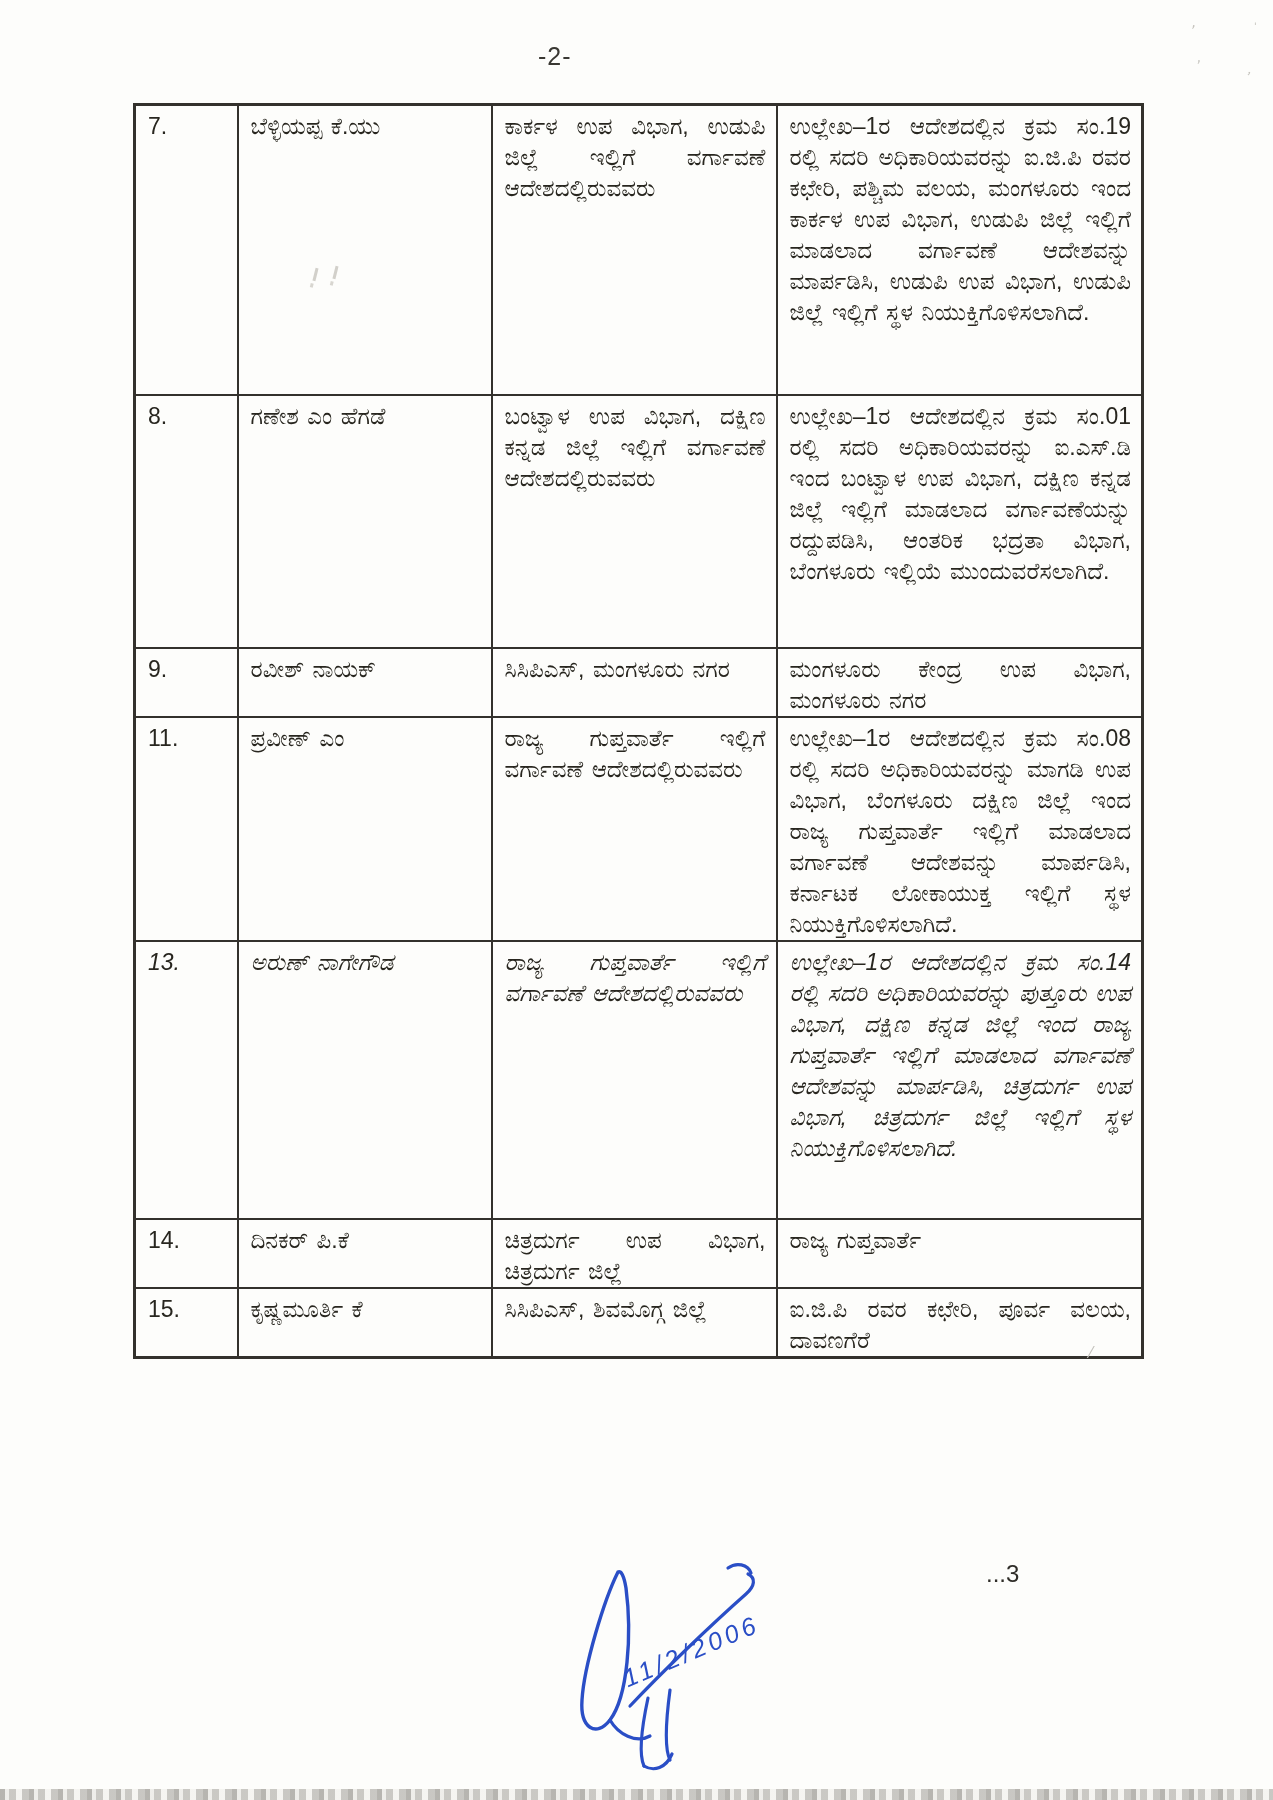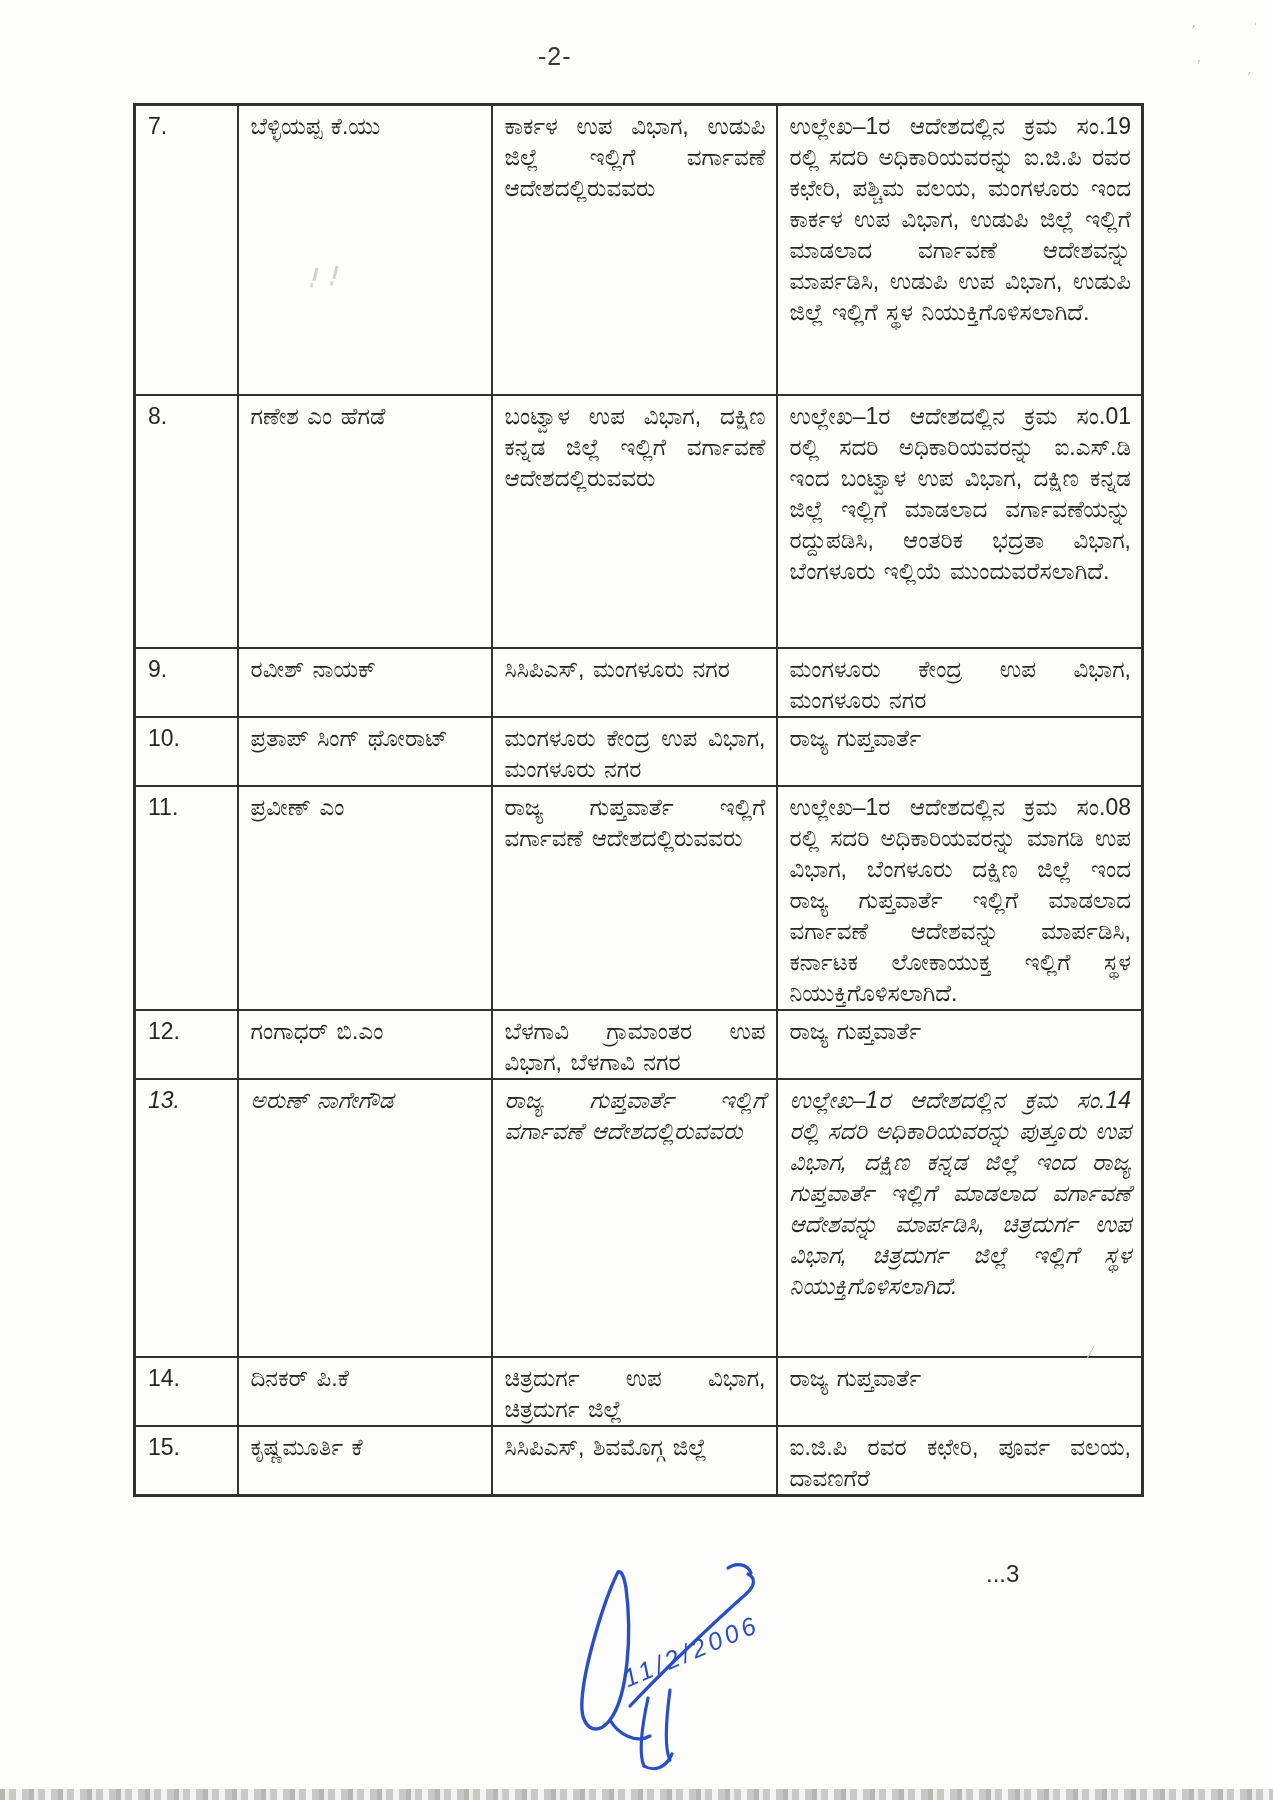--- a/index.html
+++ b/index.html
@@ -92,37 +92,25 @@
           <td class="c-name">ಗಣೇಶ ಎಂ ಹೆಗಡೆ</td>
           <td class="c-from">ಬಂಟ್ವಾಳ ಉಪ ವಿಭಾಗ, ದಕ್ಷಿಣ ಕನ್ನಡ ಜಿಲ್ಲೆ ಇಲ್ಲಿಗೆ ವರ್ಗಾವಣೆ ಆದೇಶದಲ್ಲಿರುವವರು</td>
           <td class="c-to">ಉಲ್ಲೇಖ–1ರ ಆದೇಶದಲ್ಲಿನ ಕ್ರಮ ಸಂ.01 ರಲ್ಲಿ ಸದರಿ ಅಧಿಕಾರಿಯವರನ್ನು ಐ.ಎಸ್.ಡಿ ಇಂದ ಬಂಟ್ವಾಳ ಉಪ ವಿಭಾಗ, ದಕ್ಷಿಣ ಕನ್ನಡ ಜಿಲ್ಲೆ ಇಲ್ಲಿಗೆ ಮಾಡಲಾದ ವರ್ಗಾವಣೆಯನ್ನು ರದ್ದುಪಡಿಸಿ, ಆಂತರಿಕ ಭದ್ರತಾ ವಿಭಾಗ, ಬೆಂಗಳೂರು ಇಲ್ಲಿಯೆ ಮುಂದುವರೆಸಲಾಗಿದೆ.</td>
         </tr>
         <tr style="height: 63px;">
           <td class="c-sl">9.</td>
           <td class="c-name">ರವೀಶ್ ನಾಯಕ್</td>
           <td class="c-from">ಸಿಸಿಪಿಎಸ್, ಮಂಗಳೂರು ನಗರ</td>
           <td class="c-to">ಮಂಗಳೂರು ಕೇಂದ್ರ ಉಪ ವಿಭಾಗ, ಮಂಗಳೂರು ನಗರ</td>
         </tr>
-        <tr style="height: 67px;">
-          <td class="c-sl">10.</td>
-          <td class="c-name">ಪ್ರತಾಪ್ ಸಿಂಗ್ ಥೋರಾಟ್</td>
-          <td class="c-from">ಮಂಗಳೂರು ಕೇಂದ್ರ ಉಪ ವಿಭಾಗ, ಮಂಗಳೂರು ನಗರ</td>
-          <td class="c-to">ರಾಜ್ಯ ಗುಪ್ತವಾರ್ತೆ</td>
-        </tr>
         <tr style="height: 216px;">
           <td class="c-sl">11.</td>
           <td class="c-name">ಪ್ರವೀಣ್ ಎಂ</td>
           <td class="c-from">ರಾಜ್ಯ ಗುಪ್ತವಾರ್ತೆ ಇಲ್ಲಿಗೆ ವರ್ಗಾವಣೆ ಆದೇಶದಲ್ಲಿರುವವರು</td>
           <td class="c-to">ಉಲ್ಲೇಖ–1ರ ಆದೇಶದಲ್ಲಿನ ಕ್ರಮ ಸಂ.08 ರಲ್ಲಿ ಸದರಿ ಅಧಿಕಾರಿಯವರನ್ನು ಮಾಗಡಿ ಉಪ ವಿಭಾಗ, ಬೆಂಗಳೂರು ದಕ್ಷಿಣ ಜಿಲ್ಲೆ ಇಂದ ರಾಜ್ಯ ಗುಪ್ತವಾರ್ತೆ ಇಲ್ಲಿಗೆ ಮಾಡಲಾದ ವರ್ಗಾವಣೆ ಆದೇಶವನ್ನು ಮಾರ್ಪಡಿಸಿ, ಕರ್ನಾಟಕ ಲೋಕಾಯುಕ್ತ ಇಲ್ಲಿಗೆ ಸ್ಥಳ ನಿಯುಕ್ತಿಗೊಳಿಸಲಾಗಿದೆ.</td>
-        </tr>
-        <tr style="height: 63px;">
-          <td class="c-sl">12.</td>
-          <td class="c-name">ಗಂಗಾಧರ್ ಬಿ.ಎಂ</td>
-          <td class="c-from">ಬೆಳಗಾವಿ ಗ್ರಾಮಾಂತರ ಉಪ ವಿಭಾಗ, ಬೆಳಗಾವಿ ನಗರ</td>
-          <td class="c-to">ರಾಜ್ಯ ಗುಪ್ತವಾರ್ತೆ</td>
         </tr>
         <tr style="height: 278px; font-style: italic;">
           <td class="c-sl">13.</td>
           <td class="c-name">ಅರುಣ್ ನಾಗೇಗೌಡ</td>
           <td class="c-from">ರಾಜ್ಯ ಗುಪ್ತವಾರ್ತೆ ಇಲ್ಲಿಗೆ ವರ್ಗಾವಣೆ ಆದೇಶದಲ್ಲಿರುವವರು</td>
           <td class="c-to">ಉಲ್ಲೇಖ–1ರ ಆದೇಶದಲ್ಲಿನ ಕ್ರಮ ಸಂ.14 ರಲ್ಲಿ ಸದರಿ ಅಧಿಕಾರಿಯವರನ್ನು ಪುತ್ತೂರು ಉಪ ವಿಭಾಗ, ದಕ್ಷಿಣ ಕನ್ನಡ ಜಿಲ್ಲೆ ಇಂದ ರಾಜ್ಯ ಗುಪ್ತವಾರ್ತೆ ಇಲ್ಲಿಗೆ ಮಾಡಲಾದ ವರ್ಗಾವಣೆ ಆದೇಶವನ್ನು ಮಾರ್ಪಡಿಸಿ, ಚಿತ್ರದುರ್ಗ ಉಪ ವಿಭಾಗ, ಚಿತ್ರದುರ್ಗ ಜಿಲ್ಲೆ ಇಲ್ಲಿಗೆ ಸ್ಥಳ ನಿಯುಕ್ತಿಗೊಳಿಸಲಾಗಿದೆ.</td>
         </tr>
         <tr style="height: 68px;">
           <td class="c-sl">14.</td>
           <td class="c-name">ದಿನಕರ್ ಪಿ.ಕೆ</td>

